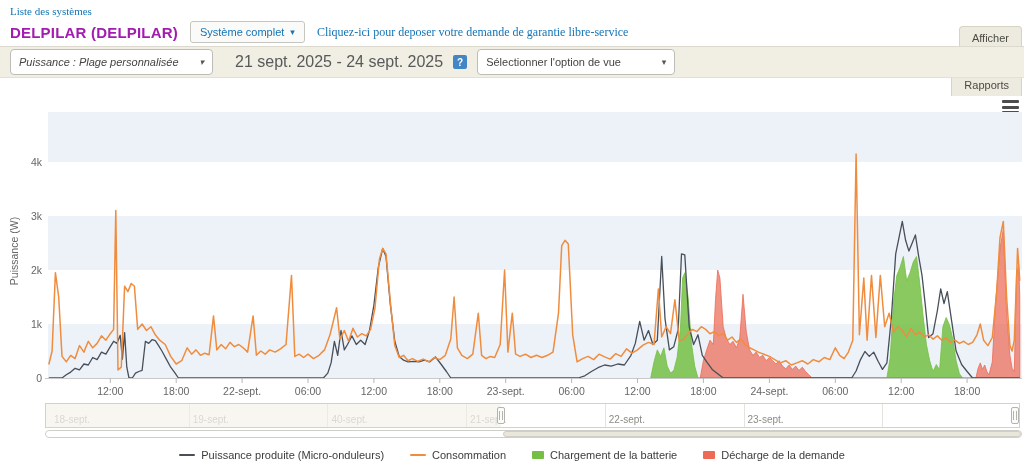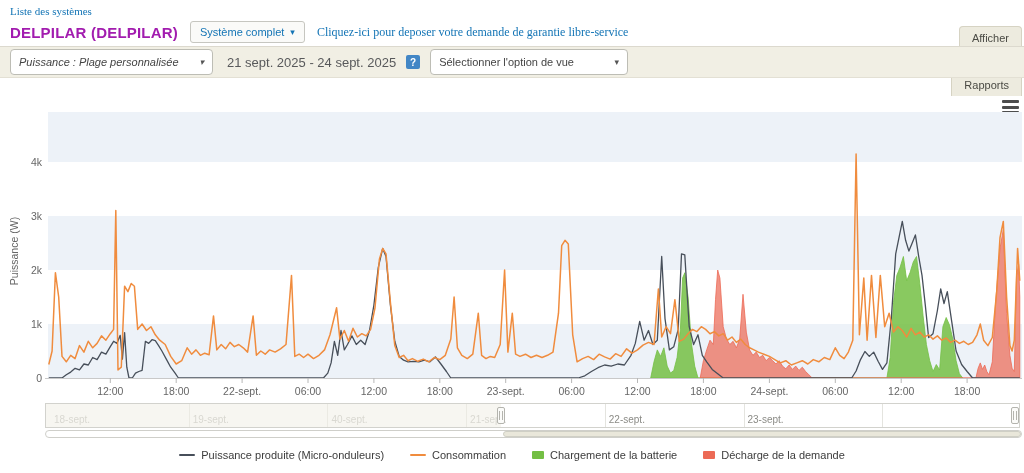--- a/index.html
+++ b/index.html
@@ -20,21 +20,21 @@
        border-radius:4px 4px 0 0;padding:5px 12px 5px;margin-left:3px;cursor:pointer;}
   .tab.active{background:#84cc16;font-weight:bold;color:#222;padding-top:6px;}
   
   .toolbar{position:absolute;top:46px;left:0;width:1024px;height:32px;background:#f1efe4;
            border-top:1px solid #dcd9ce;border-bottom:1px solid #e3e0d4;display:flex;align-items:center;gap:10px;padding-left:10px;box-sizing:border-box;}
   .select-box{display:inline-flex;align-items:center;justify-content:space-between;background:#fff;
               border:1px solid #bdbdb5;border-radius:4px;height:24px;padding:0 8px;font-size:11px;color:#444;cursor:pointer;}
   .select-box .caret{font-size:9px;color:#555;margin-left:10px;}
   .sel-metric{width:185px;font-style:italic;}
   .sel-view{width:180px;}
-  .date-range{font-size:13px;color:#58595b;margin-left:4px;}
+  .date-range{font-size:16px;color:#58595b;margin-left:12px;}
   .help-icon{display:inline-flex;align-items:center;justify-content:center;width:14px;height:14px;
              background:#4286c5;color:#fff;font-size:10px;font-weight:bold;border-radius:2px;cursor:pointer;}
   
   .chart-wrap{position:absolute;top:86px;left:0;width:1024px;height:316px;}
   .chart-svg{position:absolute;top:0;left:0;}
   .y-title{position:absolute;top:159px;left:-31px;width:90px;text-align:center;font-size:10.5px;color:#666;
            transform:rotate(-90deg);transform-origin:center center;}
   .menu-btn{position:absolute;top:99px;right:4px;width:17px;height:14px;display:flex;flex-direction:column;
             justify-content:space-between;cursor:pointer;padding:1px;}
   .menu-btn div{height:3px;background:#4d4d4d;border-radius:1px;}

